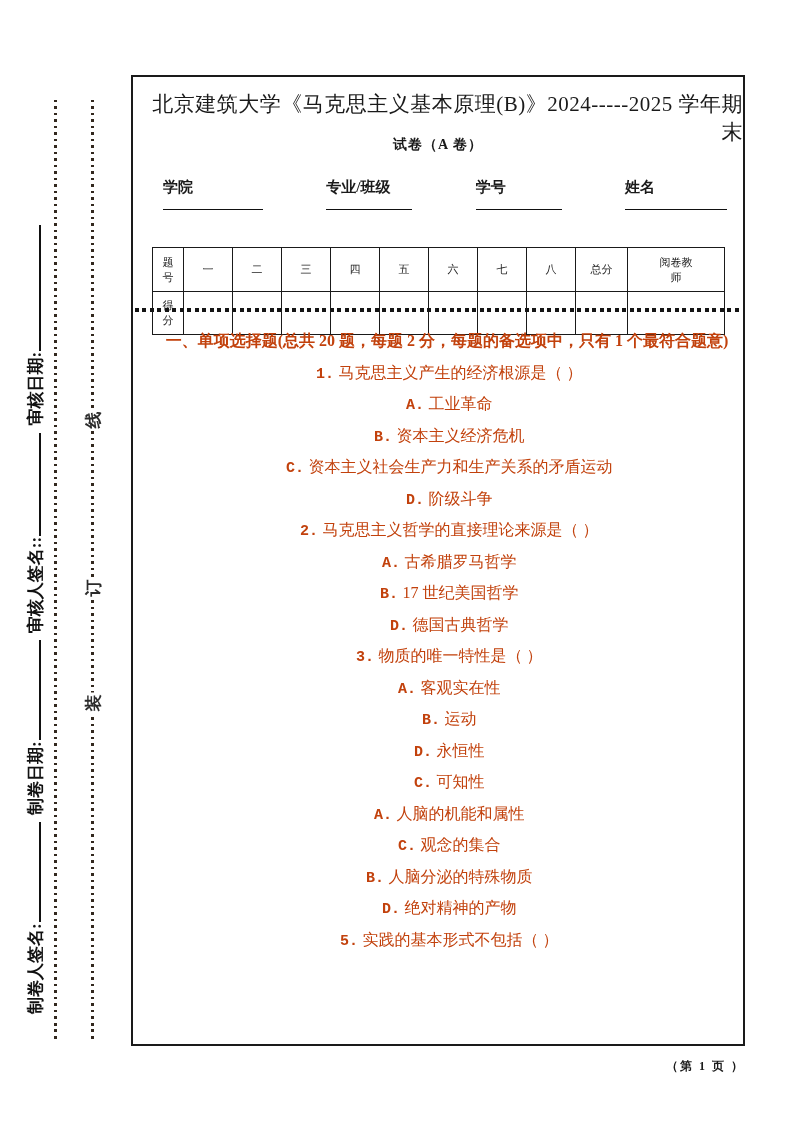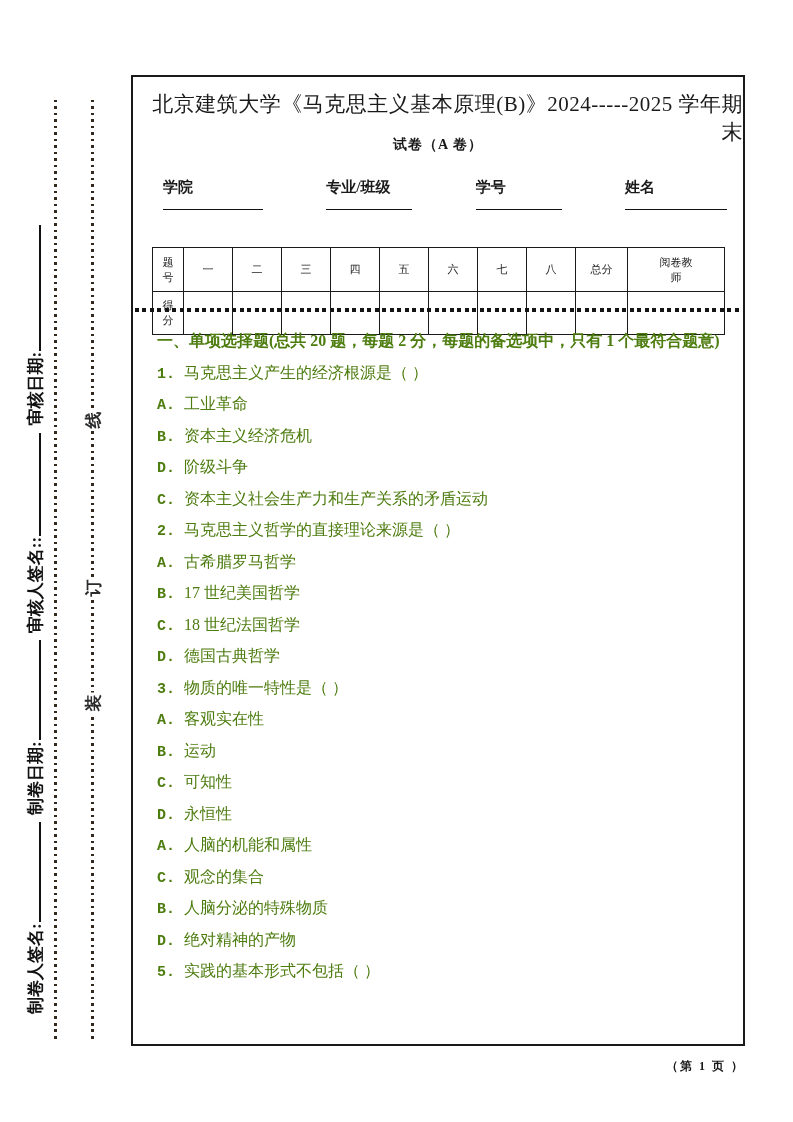--- a/index.html
+++ b/index.html
@@ -81,21 +81,21 @@
   .stack { display:inline-block; width:18px; word-break:break-all; }
   .stack-wide { display:inline-block; width:34px; word-break:break-all; }
 
   .dot-sep {
     position:absolute; top:231px; left:2px; right:2px; height:3.5px;
     background-image:repeating-linear-gradient(to right,#141414 0 4px,transparent 4px 7.5px);
   }
 
   .questions {
     position:absolute; top:248px; left:24px; right:6px;
-    font-size:16px; color:#4d7c0f;
+    font-size:16px; color:#c2410c;text-align:center;
   }
   .qline { height:31.5px; line-height:31.5px; white-space:nowrap; overflow:hidden; }
   .qno { display:inline-block; min-width:27px; font-family:"Liberation Mono","DejaVu Sans Mono",monospace; font-size:15px; font-weight:bold; }
   .section-head { font-weight:bold; }
 
   .page-footer {
     position:absolute; top:1058px; left:131px; width:614px;
     text-align:right; font-size:12px; font-weight:bold; letter-spacing:2px;
   }
 </style>
@@ -185,34 +185,33 @@
     </table>
 
   <div class="dot-sep"></div>
 
   <div class="questions">
     <div class="qline section-head">一、单项选择题(总共 20 题，每题 2 分，每题的备选项中，只有 1 个最符合题意)</div>
 
     <div class="qline"><span class="qno">1.</span><span>马克思主义产生的经济根源是（  ）</span></div>
     <div class="qline"><span class="qno">A.</span><span>工业革命</span></div>
     <div class="qline"><span class="qno">B.</span><span>资本主义经济危机</span></div>
+    <div class="qline"><span class="qno">C.</span><span>资本主义社会生产力和生产关系的矛盾运动</span></div>
     <div class="qline"><span class="qno">D.</span><span>阶级斗争</span></div>
-    <div class="qline"><span class="qno">C.</span><span>资本主义社会生产力和生产关系的矛盾运动</span></div>
 
     <div class="qline"><span class="qno">2.</span><span>马克思主义哲学的直接理论来源是（  ）</span></div>
     <div class="qline"><span class="qno">A.</span><span>古希腊罗马哲学</span></div>
     <div class="qline"><span class="qno">B.</span><span>17 世纪美国哲学</span></div>
-    <div class="qline"><span class="qno">C.</span><span>18 世纪法国哲学</span></div>
     <div class="qline"><span class="qno">D.</span><span>德国古典哲学</span></div>
 
     <div class="qline"><span class="qno">3.</span><span>物质的唯一特性是（  ）</span></div>
     <div class="qline"><span class="qno">A.</span><span>客观实在性</span></div>
     <div class="qline"><span class="qno">B.</span><span>运动</span></div>
+    <div class="qline"><span class="qno">D.</span><span>永恒性</span></div>
     <div class="qline"><span class="qno">C.</span><span>可知性</span></div>
-    <div class="qline"><span class="qno">D.</span><span>永恒性</span></div>
 
     <div class="qline"><span class="qno">A.</span><span>人脑的机能和属性</span></div>
     <div class="qline"><span class="qno">C.</span><span>观念的集合</span></div>
     <div class="qline"><span class="qno">B.</span><span>人脑分泌的特殊物质</span></div>
     <div class="qline"><span class="qno">D.</span><span>绝对精神的产物</span></div>
 
     <div class="qline"><span class="qno">5.</span><span>实践的基本形式不包括（  ）</span></div>
   </div>
 
 </div>

